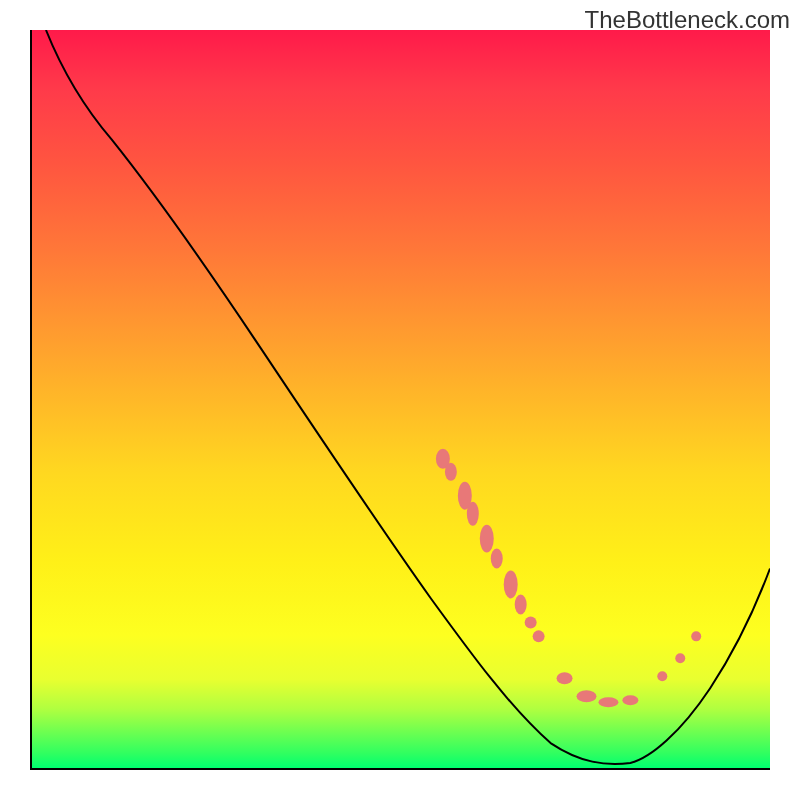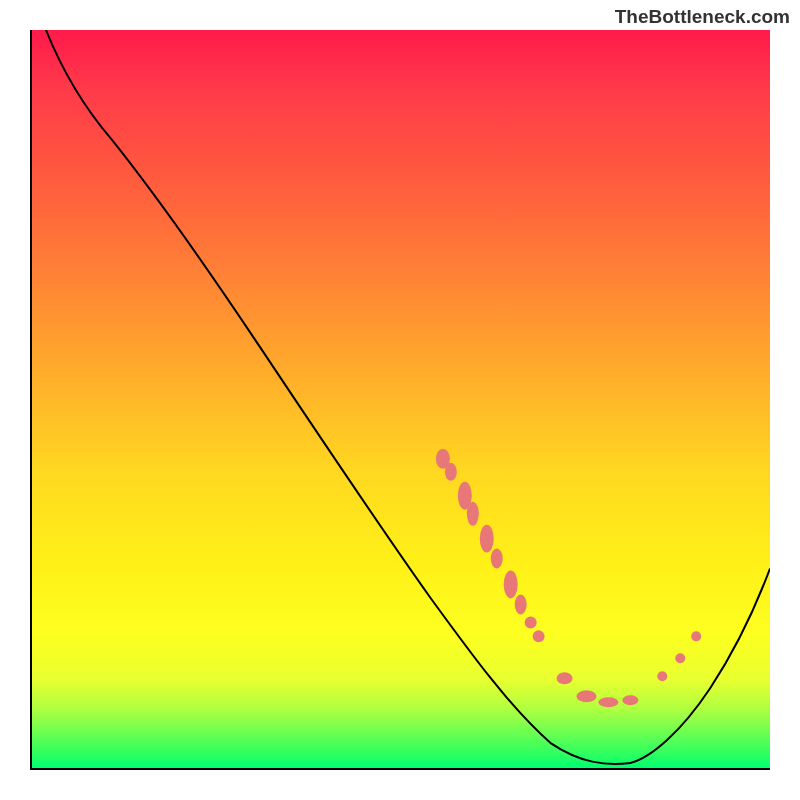--- a/index.html
+++ b/index.html
@@ -12,22 +12,22 @@
     }
     .chart-container {
       width: 800px;
       height: 800px;
       position: relative;
     }
     .watermark {
       position: absolute;
       top: 6px;
       right: 10px;
-      font-size: 19px;
-      font-weight: bold;
+      font-size: 24px;
+      font-weight: normal;
       color: #333;
       z-index: 10;
     }
     .plot-area {
       position: absolute;
       left: 30px;
       top: 30px;
       width: 740px;
       height: 740px;
       border: 2px solid #000;

